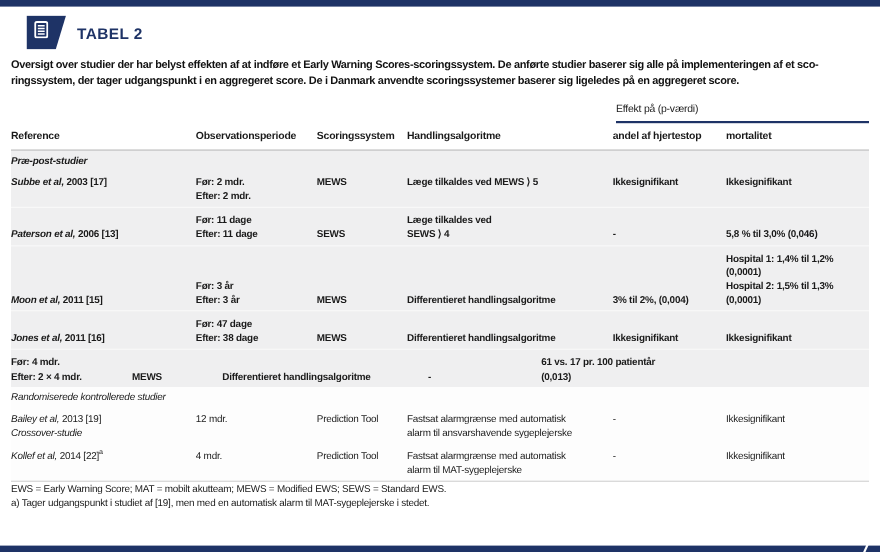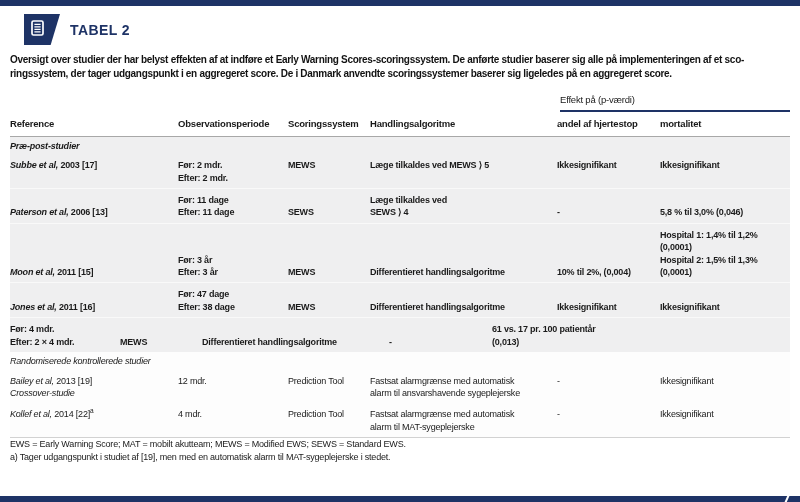--- a/index.html
+++ b/index.html
@@ -129,21 +129,21 @@
         <div class="cell c5">-</div>
         <div class="cell c6">5,8 % til 3,0% (0,046)</div>
       </div>
 
       <div class="row data-row">
         <div class="cell c1"><span class="it">Moon et al,</span> <span>2011 [15]</span></div>
         <div class="cell c2">Før: 3 år
 Efter: 3 år</div>
         <div class="cell c3">MEWS</div>
         <div class="cell c4">Differentieret handlingsalgoritme</div>
-        <div class="cell c5">10% til 2%, (0,004)</div>
+        <div class="cell c5">3% til 2%, (0,004)</div>
         <div class="cell c6">Hospital 1: 1,4% til 1,2%
 (0,0001)
 Hospital 2: 1,5% til 1,3%
 (0,0001)</div>
       </div>
 
       <div class="row data-row">
         <div class="cell c1"><span class="it">Jones et al,</span> <span>2011 [16]</span></div>
         <div class="cell c2">Før: 47 dage
 Efter: 38 dage</div>

